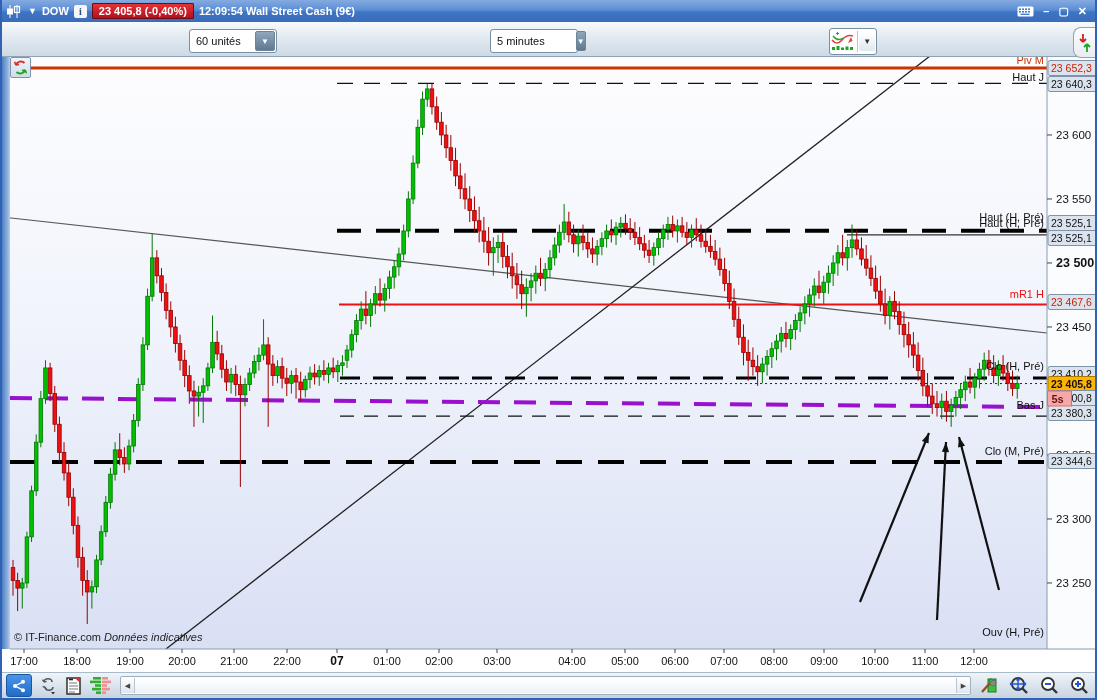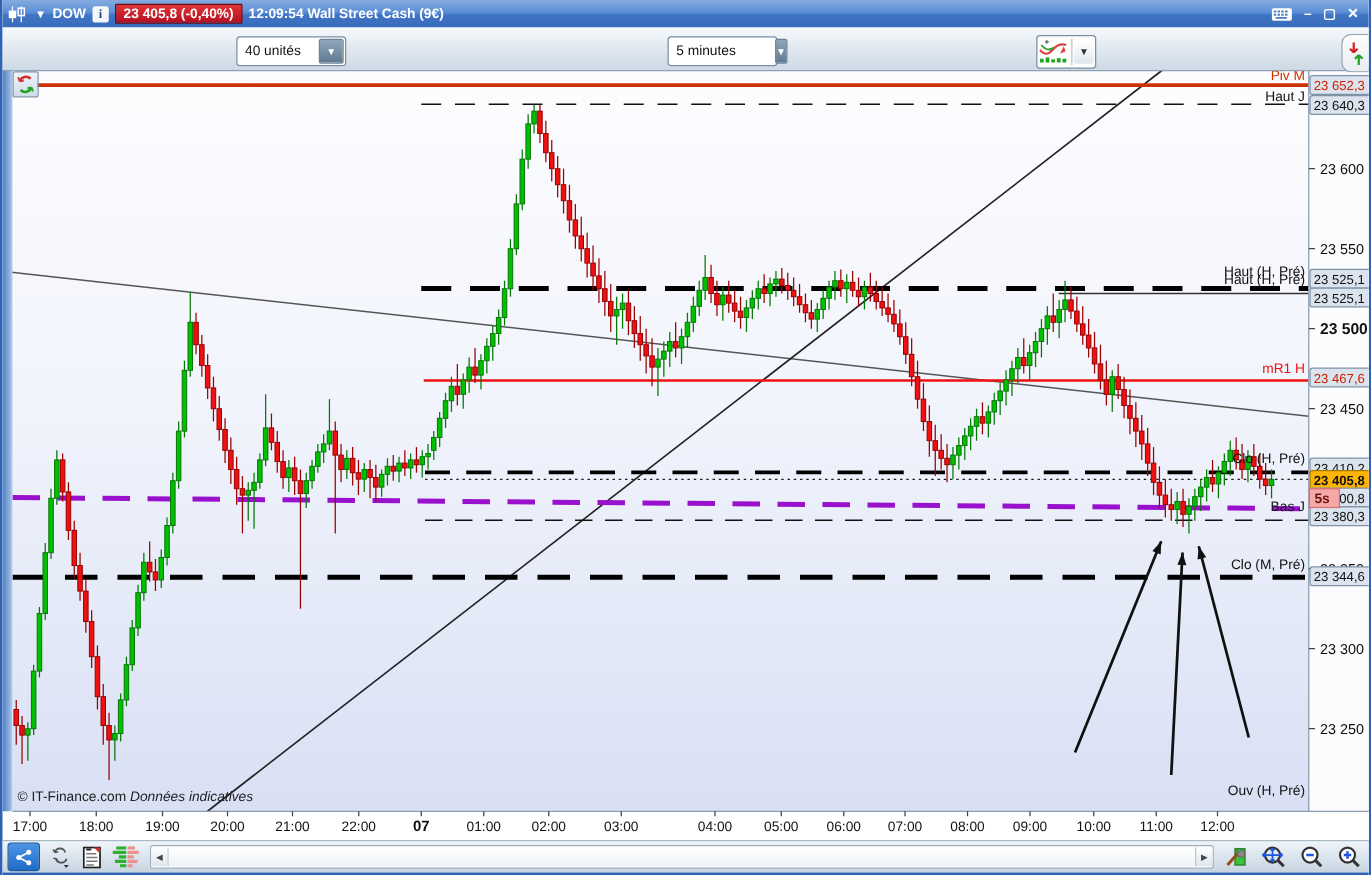--- a/index.html
+++ b/index.html
@@ -21,21 +21,21 @@
   #toolbar{position:absolute;left:0;top:22px;width:100%;height:34px;z-index:6;
     background:linear-gradient(180deg,#f7fafc 0%,#e2eaf1 45%,#cdd9e4 100%);
     border-bottom:1px solid #8fa3b5;}
   .dropdown{position:absolute;top:7px;height:22px;background:#fff;border:1px solid #7b8fa2;
     border-radius:3px;display:flex;align-items:center;box-shadow:0 1px 1px rgba(255,255,255,.8) inset;}
   .dd-label{font-size:11px;color:#111;padding:0 6px;flex:1;white-space:nowrap;}
   .dd-btn{width:18px;height:18px;margin:1px;border-radius:2px;border:1px solid #6e8396;
     background:linear-gradient(180deg,#8fa6ba,#5f7a92);color:#fff;font-size:8px;
     display:flex;align-items:center;justify-content:center;}
   #dd-units{left:187px;width:86px;}
-  #dd-timeframe{left:532px;width:86px;gap:24px;}
+  #dd-timeframe{left:488px;width:86px;gap:24px;}
   #indicator-btn{position:absolute;left:827px;top:6px;width:46px;height:25px;background:#fff;
     border:1px solid #7b8fa2;border-radius:3px;display:flex;align-items:center;}
   #indicator-btn .sep{width:1px;height:21px;background:#b7c4cf;margin-left:2px;}
   #edge-tab{position:absolute;right:0px;top:5px;width:21px;height:29px;background:linear-gradient(180deg,#fdfdfd,#e8edf2);
     border:1px solid #8fa3b5;border-right:none;border-radius:8px 0 0 8px;display:flex;align-items:center;justify-content:center;}
   
   #left-strip{position:absolute;left:0;top:56px;width:8px;height:593px;z-index:5;
     background:linear-gradient(90deg,#4d7fc4,#8fb0dd 70%,#b9cfec);}
   #refresh-btn{position:absolute;left:8px;top:57px;width:19px;height:19px;z-index:6;
     background:linear-gradient(180deg,#eef4f9,#cfdde9);border:1px solid #7f94a6;border-radius:2px;
@@ -645,21 +645,21 @@
           </svg>
       </span>
       <span class="winbtn">–</span>
       <span class="winbtn">▢</span>
       <span class="winbtn">✕</span>
     </div>
   </div>
 
   <div id="toolbar">
     <div class="dropdown" id="dd-units">
-      <span class="dd-label">40 unités</span>
+      <span class="dd-label">60 unités</span>
       <span class="dd-btn">▼</span>
     </div>
     <div class="dropdown" id="dd-timeframe">
       <span class="dd-label">5 minutes</span>
       <span class="dd-btn">▼</span>
     </div>
     <div id="indicator-btn">
       <span class="sb-ic" style="width:29px">
         <svg width="24" height="19" viewBox="0 0 24 19">
             <g>

